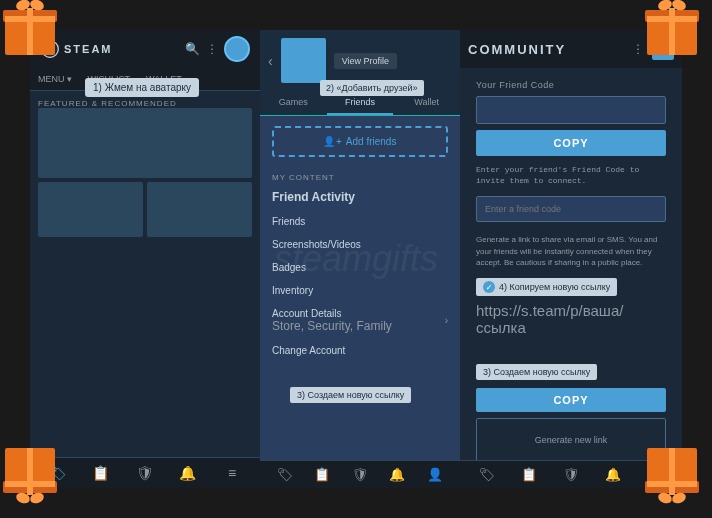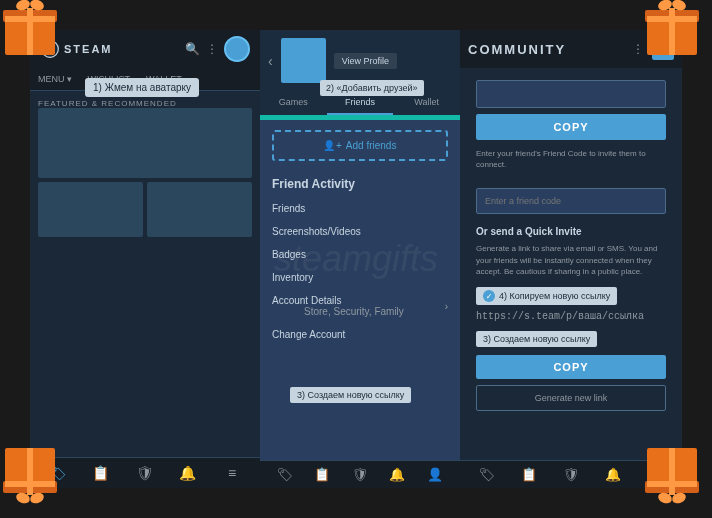--- a/index.html
+++ b/index.html
@@ -285,21 +285,21 @@
       font-size: 9px;
       padding: 3px 6px;
       border-radius: 2px;
       white-space: nowrap;
       z-index: 50;
     }
 
     .profile-tabs {
       display: flex;
       background: #1b2c3e;
-      border-bottom: 5px solid #14b8a6;
+      border-bottom: 1px solid #14b8a6;
     }
 
     .profile-tab {
       flex: 1;
       padding: 6px 4px;
       font-size: 9px;
       color: #8f98a0;
       text-align: center;
       cursor: pointer;
     }
@@ -343,23 +343,22 @@
       font-size: 12px;
     }
 
     .menu-item-with-arrow {
       display: flex;
       justify-content: space-between;
       align-items: center;
     }
 
     .menu-item-sub {
-      font-size: 10px;
-      color: #8f98a0;
-      margin-left: 32px;
+      font-size: 12px;
+      color: #8f98a0;
     }
 
     .popup-bottom-nav {
       margin-top: auto;
       background: #171d25;
       padding: 6px;
       display: flex;
       justify-content: space-around;
       align-items: center;
       border-top: 1px solid #2a475e;
@@ -451,22 +450,23 @@
       font-weight: bold;
       letter-spacing: 1px;
       border-radius: 2px;
       cursor: pointer;
       margin-bottom: 8px;
     }
 
     .help-text {
       color: #8f98a0;
       font-size: 8px;
-      margin-bottom: 18px;
+      margin-bottom: 10px;
       line-height: 1.4;
+      font-family: Liberation Mono, monospace;
     }
 
     .enter-code-input {
       width: 100%;
       background: #2a3f5f;
       border: 1px solid #4a6b8a;
       color: #8f98a0;
       padding: 6px 8px;
       font-size: 9px;
       border-radius: 2px;
@@ -508,23 +508,23 @@
       border-radius: 50%;
       display: inline-flex;
       align-items: center;
       justify-content: center;
       color: white;
       font-size: 8px;
     }
 
     .link-text {
       color: #8f98a0;
-      font-size: 10px;
-      margin-bottom: 0;
-      font-family: Liberation Mono, monospace;
+      font-size: 15px;
+      margin-bottom: 19px;
+      font-family: Liberation Sans, sans-serif;
     }
 
     .copy-btn-2 {
       width: 100%;
       background: #4a9fd4;
       color: white;
       border: none;
       padding: 6px;
       font-size: 11px;
       font-weight: bold;
@@ -532,21 +532,21 @@
       border-radius: 2px;
       cursor: pointer;
       margin-bottom: 6px;
     }
 
     .generate-link-btn {
       width: 100%;
       background: transparent;
       color: #8f98a0;
       border: 1px solid #4a6b8a;
-      padding: 7px;
+      padding: 16px;
       font-size: 9px;
       border-radius: 2px;
       cursor: pointer;
     }
 
     .tooltip-3-right {
       background: #c6d4df;
       color: #1b2838;
       font-size: 9px;
       padding: 3px 7px;
@@ -683,20 +683,21 @@
       <div class="profile-tab">Games</div>
       <div class="profile-tab active">Friends</div>
       <div class="profile-tab">Wallet</div>
     </div>
 
     <button class="add-friends-btn">
       <span>👤+</span>
       <span>Add friends</span>
     </button>
 
+    <div class="my-content-label">MY CONTENT</div>
 
     <div class="menu-item bold">Friend Activity</div>
     <div class="menu-item">Friends</div>
     <div class="menu-item">Screenshots/Videos</div>
     <div class="menu-item">Badges</div>
     <div class="menu-item">Inventory</div>
 
     <div class="menu-item menu-item-with-arrow">
       <div>
         <div>Account Details</div>
@@ -721,26 +722,26 @@
   <div class="community-panel">
     <div class="community-header">
       <span class="community-title">COMMUNITY</span>
       <div class="community-header-right">
         <span style="color:#8f98a0; font-size:12px;">⋮</span>
         <div class="community-avatar"></div>
       </div>
     </div>
 
     <div class="community-content">
+      <div class="section-label">Your Friend Code</div>
       <input class="friend-code-input" type="text" value="" style="">
       <button class="copy-btn">COPY</button>
       <div class="help-text">Enter your friend's Friend Code to invite them to connect.</div>
       <input class="enter-code-input" type="text" placeholder="Enter a friend code" style="">
 
-      <div class="quick-invite-label">Or send a Quick Invite</div>
       <div class="quick-invite-text">Generate a link to share via email or SMS. You and your friends will be instantly connected when they accept. Be cautious if sharing in a public place.</div>
 
       
       <div class="tooltip-4">
         <span class="check-circle">✓</span>
         <span>4) Копируем новую ссылку</span>
       </div>
 
       <div style="display:flex; align-items:center; gap:6px; margin-bottom:6px;">
         <div class="link-text">https://s.team/p/ваша/ссылка</div>

